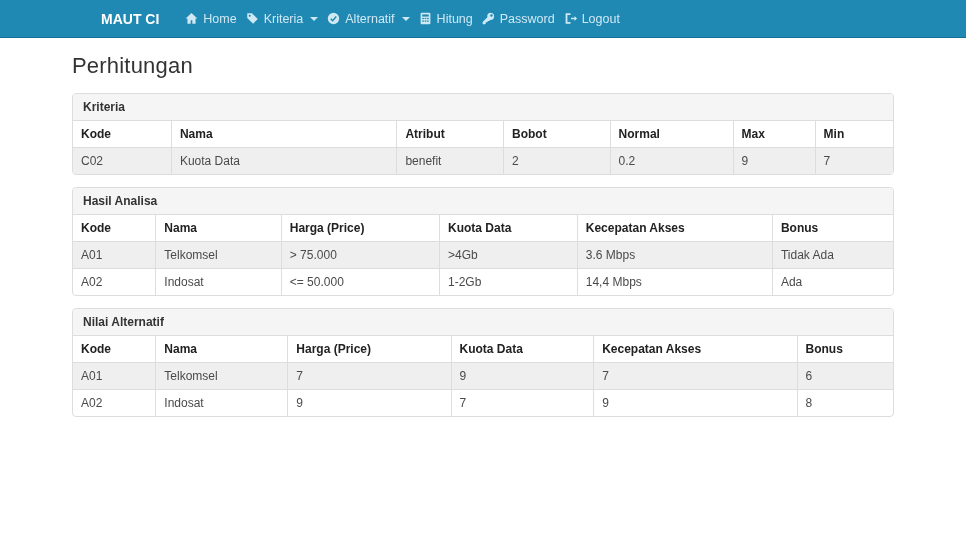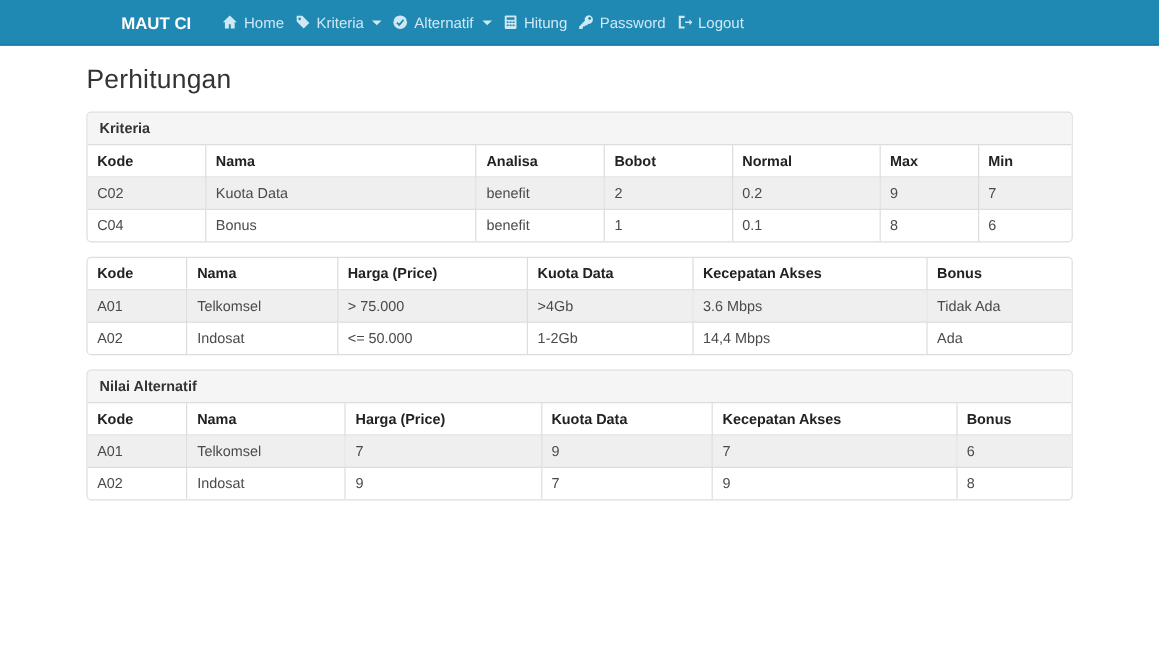--- a/index.html
+++ b/index.html
@@ -150,51 +150,43 @@
           <col style="width:13%">
           <col style="width:13%">
         <col style="width:15%">
           <col style="width:10%">
           <col style="width:9.5%">
       </colgroup>
       <thead>
         <tr>
           <th>Kode</th>
           <th>Nama</th>
-          <th>Analisa</th>
+          <th>Atribut</th>
           <th>Bobot</th>
           <th>Normal</th>
           <th>Max</th>
           <th>Min</th>
         </tr>
       </thead>
       <tbody>
         <tr>
           <td>C02</td>
           <td>Kuota Data</td>
           <td>benefit</td>
           <td>2</td>
           <td>0.2</td>
           <td>9</td>
           <td>7</td>
         </tr>
-        <tr>
-          <td>C04</td>
-          <td>Bonus</td>
-          <td>benefit</td>
-          <td>1</td>
-          <td>0.1</td>
-          <td>8</td>
-          <td>6</td>
-        </tr>
       </tbody>
     </table>
   </div>
 
   <div class="panel">
+    <div class="panel-heading">Hasil Analisa</div>
     <table>
       <colgroup>
         <col style="width:10.1%">
           <col style="width:15.3%">
           <col style="width:19.3%">
         <col style="width:16.8%">
           <col style="width:23.8%">
           <col style="width:14.7%">
       </colgroup>
       <thead>

